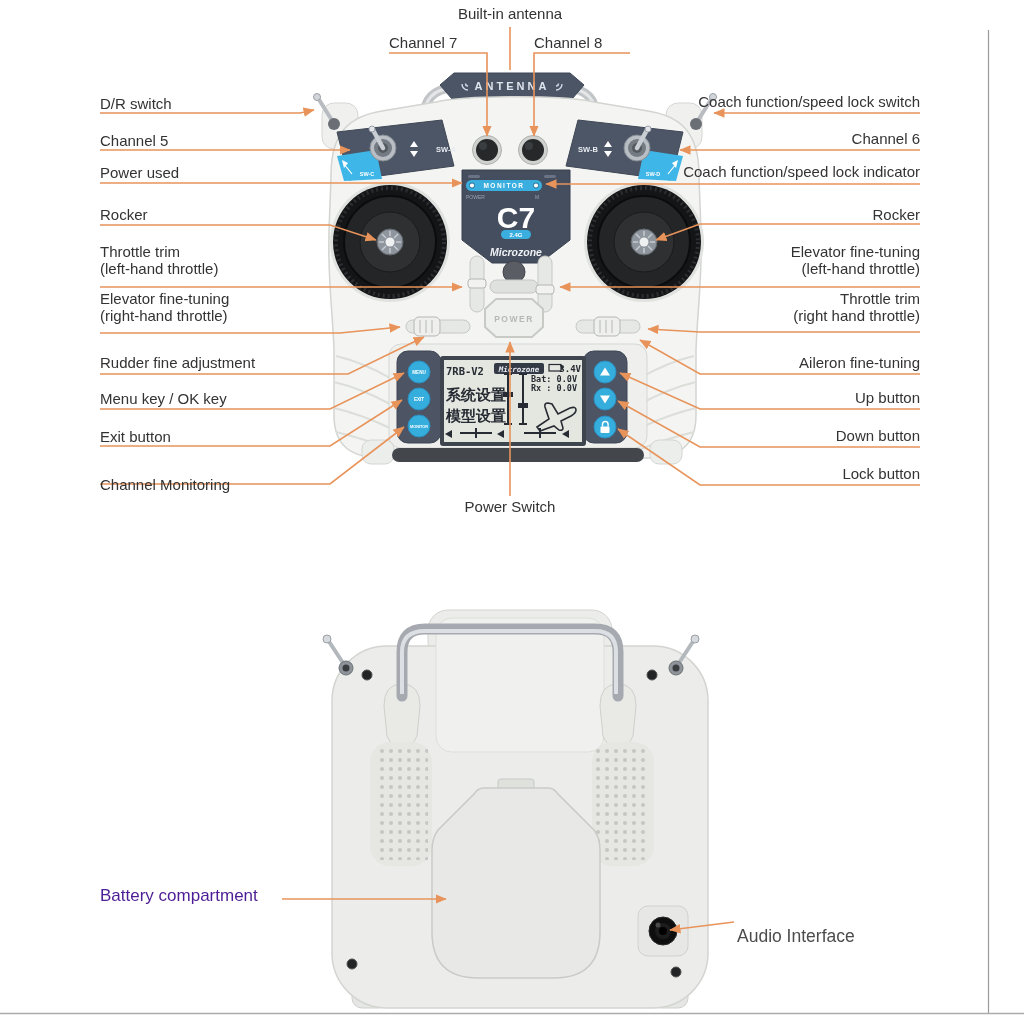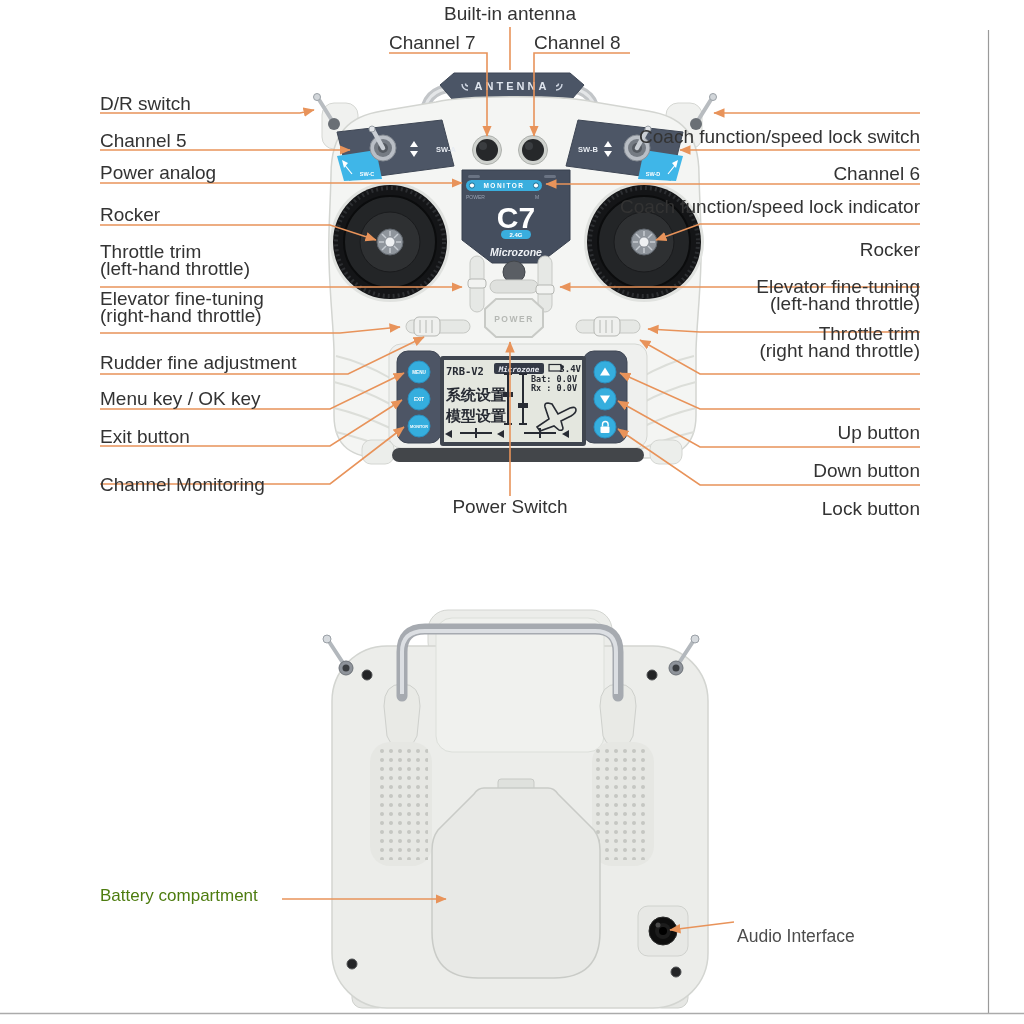--- a/index.html
+++ b/index.html
@@ -1,23 +1,23 @@
 <!DOCTYPE html>
 <html style="--accent: #E8935A;"><head>
 <meta charset="utf-8">
 <style>
   html,body{margin:0;padding:0;background:#fff;}
   #canvas{position:relative;width:1024px;height:1024px;background:#ffffff;overflow:hidden;
           font-family:"Liberation Sans",sans-serif;}
   svg.scene{position:absolute;left:0;top:0;}
-  .lbl{position:absolute;color:#333333;font-size:19px;line-height:16.5px;white-space:nowrap;}
+  .lbl{position:absolute;color:#333333;font-size:15px;line-height:16.5px;white-space:nowrap;}
   .lbl.l{left:100px;text-align:left;}
-  .lbl.r{left:600px;width:320px;text-align:right;margin-top:35px;}
+  .lbl.r{left:600px;width:320px;text-align:right;}
   .lbl.c{text-align:center;}
-  .lbl.big{font-size:17px;color:#4d7c0f;}
+  .lbl.big{font-size:17px;color:#4c1d95;}
   #lbl-audio-title{position:absolute;left:737px;top:913px;font-size:17.5px;color:#4c4c4c;font-weight:500;margin-top:13px;}
   #lbl-audio-desc{position:absolute;left:737px;top:936px;width:214px;font-size:15px;
                   line-height:16.5px;color:#9fa1a3;white-space:normal;}
   .leader{fill:none;stroke:var(--accent,#E8935A);stroke-width:1.6;}
   .arrfill{fill:var(--accent,#E8935A);}
   
   text{font-family:"Liberation Sans",sans-serif;}
   .t-antenna{fill:#dfe5ee;font-size:11px;font-weight:bold;letter-spacing:3px;}
   .t-sw{fill:#e8ecf2;font-size:7.5px;font-weight:bold;}
   .t-swb{fill:#ffffff;font-size:5.5px;font-weight:bold;}
@@ -383,21 +383,21 @@
   <line x1="988.5" y1="30" x2="988.5" y2="1013" stroke="#9a9a9a" stroke-width="1.2"></line>
   <line x1="0" y1="1013.5" x2="1024" y2="1013.5" stroke="#ababab" stroke-width="1.6"></line>
 </svg>
 
 <div class="lbl c" style="left:430px;top:6px;width:160px"><span>Built-in antenna</span></div>
 <div class="lbl" style="left:389px;top:35px"><span>Channel 7</span></div>
 <div class="lbl" style="left:534px;top:35px;width:96px;text-align:left"><span>Channel 8</span></div>
 
 <div class="lbl l" style="top:96px"><span>D/R switch</span></div>
 <div class="lbl l" style="top:133px"><span>Channel 5</span></div>
-<div class="lbl l" style="top:165px"><span>Power analog</span></div>
+<div class="lbl l" style="top:165px"><span>Power used</span></div>
 <div class="lbl l" style="top:207px"><span>Rocker</span></div>
 <div class="lbl l" style="top:244px">
   <span>Throttle trim</span><br>
   <span>(left-hand throttle)</span>
 </div>
 <div class="lbl l" style="top:291px">
   <span>Elevator fine-tuning</span><br>
   <span>(right-hand throttle)</span>
 </div>
 <div class="lbl l" style="top:355px"><span>Rudder fine adjustment</span></div>
@@ -410,20 +410,21 @@
 <div class="lbl r" style="top:164px"><span>Coach function/speed lock indicator</span></div>
 <div class="lbl r" style="top:207px"><span>Rocker</span></div>
 <div class="lbl r" style="top:244px">
   <span>Elevator fine-tuning</span><br>
   <span>(left-hand throttle)</span>
 </div>
 <div class="lbl r" style="top:291px">
   <span>Throttle trim</span><br>
   <span>(right hand throttle)</span>
 </div>
+<div class="lbl r" style="top:355px"><span>Aileron fine-tuning</span></div>
 <div class="lbl r" style="top:390px"><span>Up button</span></div>
 <div class="lbl r" style="top:428px"><span>Down button</span></div>
 <div class="lbl r" style="top:466px"><span>Lock button</span></div>
 
 <div class="lbl c" style="left:430px;top:499px;width:160px"><span>Power Switch</span></div>
 
 <div class="lbl l big" style="top:888px"><span>Battery compartment</span></div>
 <div id="lbl-audio-title"><span>Audio Interface</span></div>
 
 </div>

